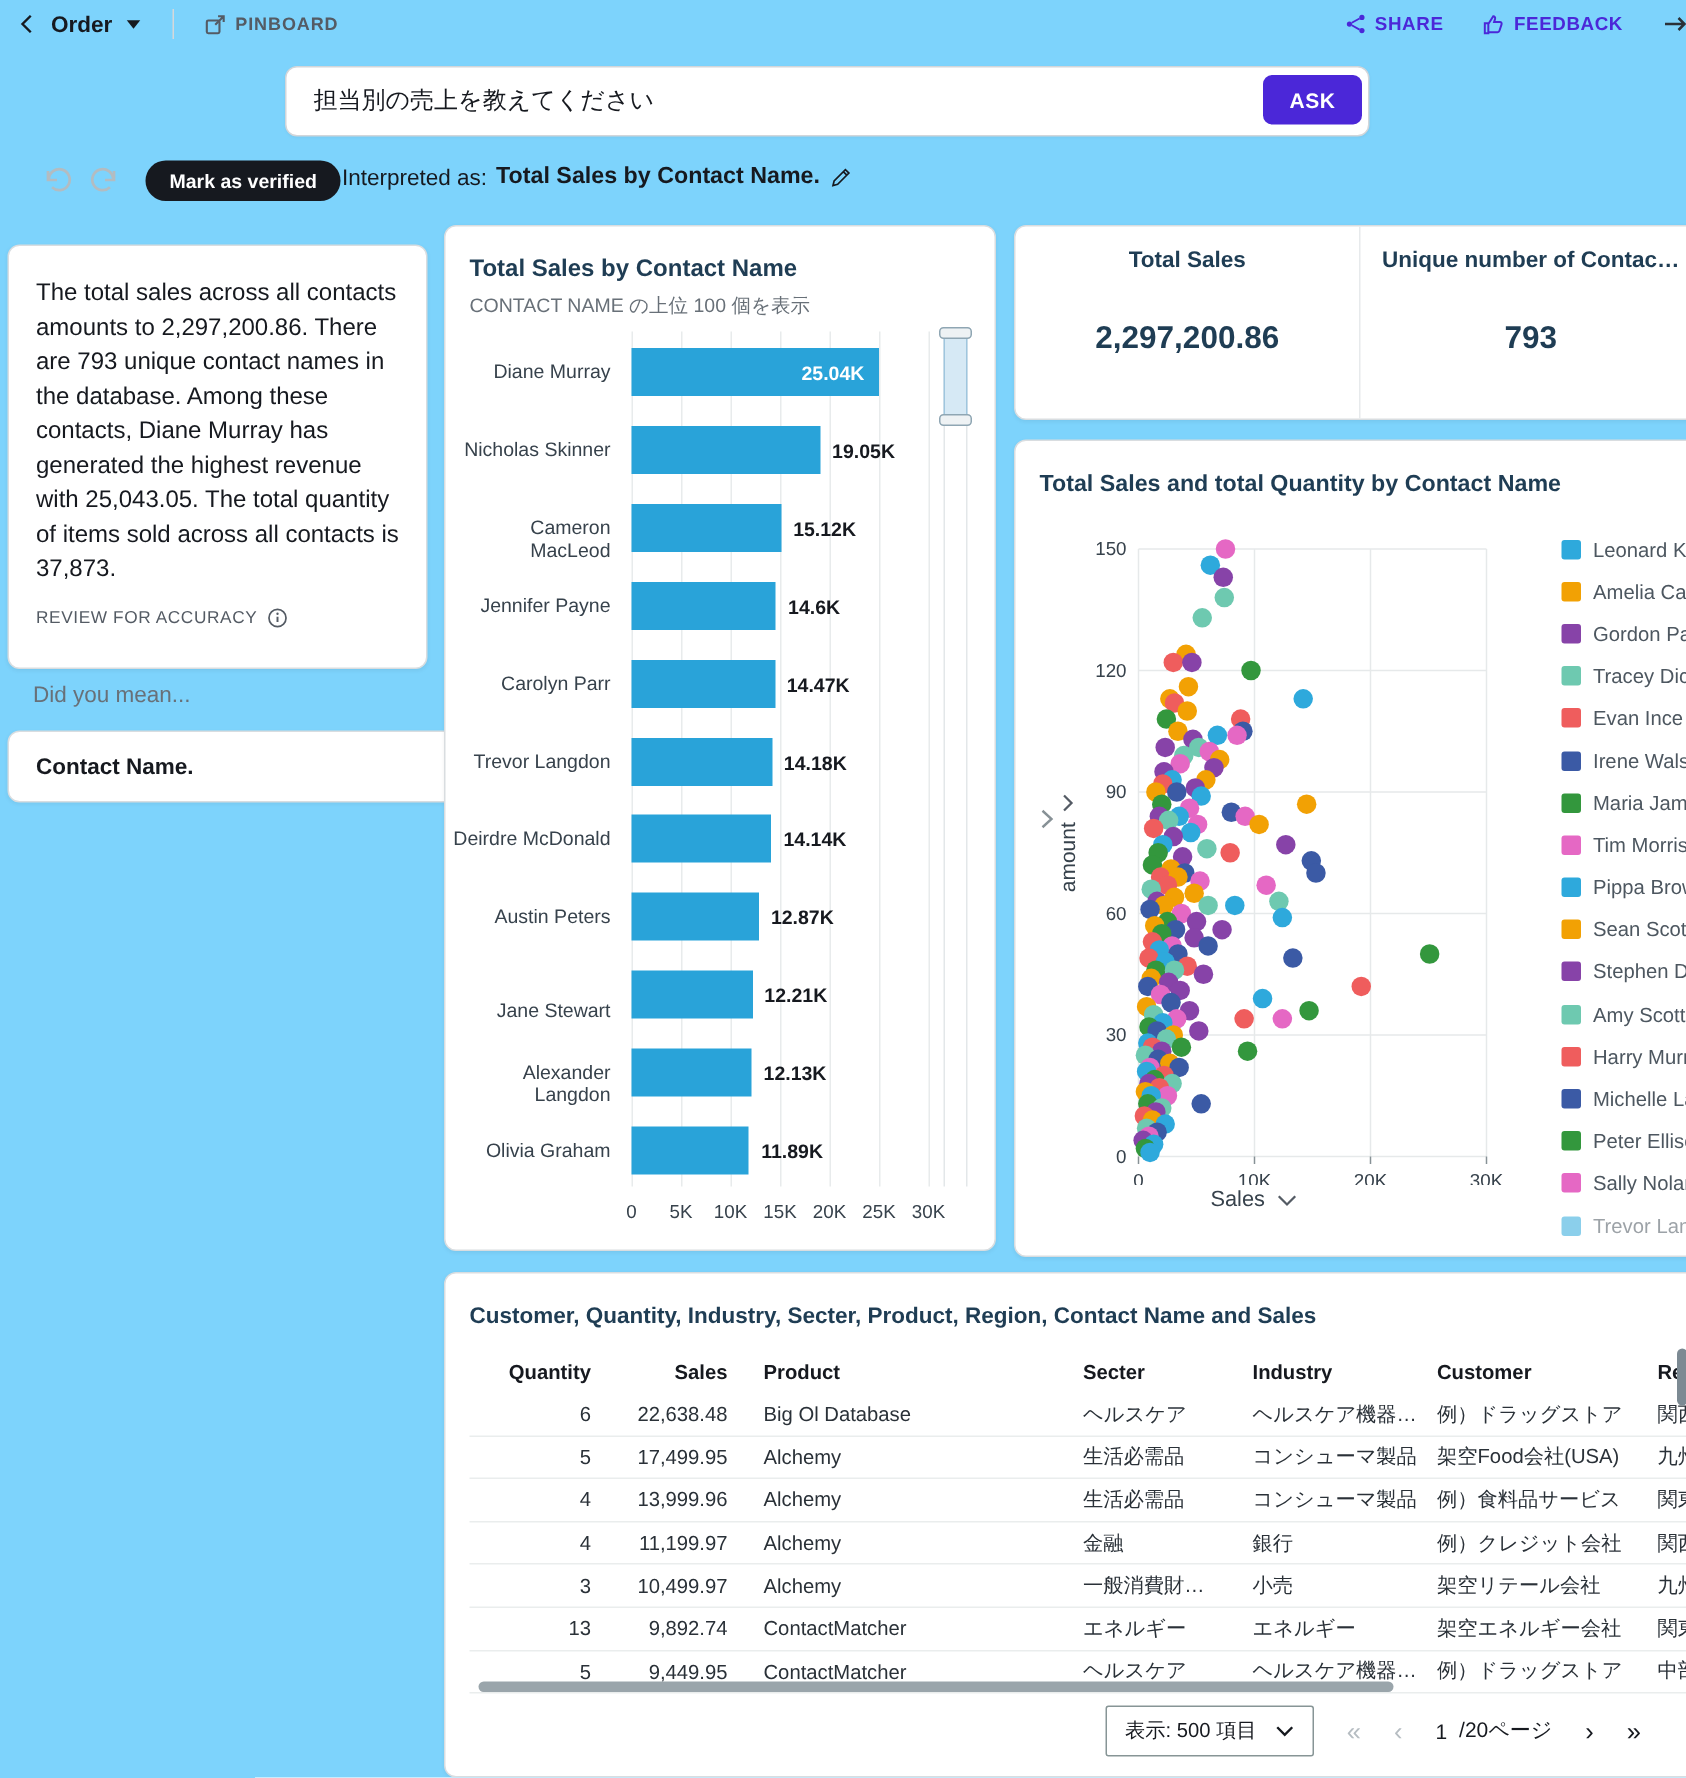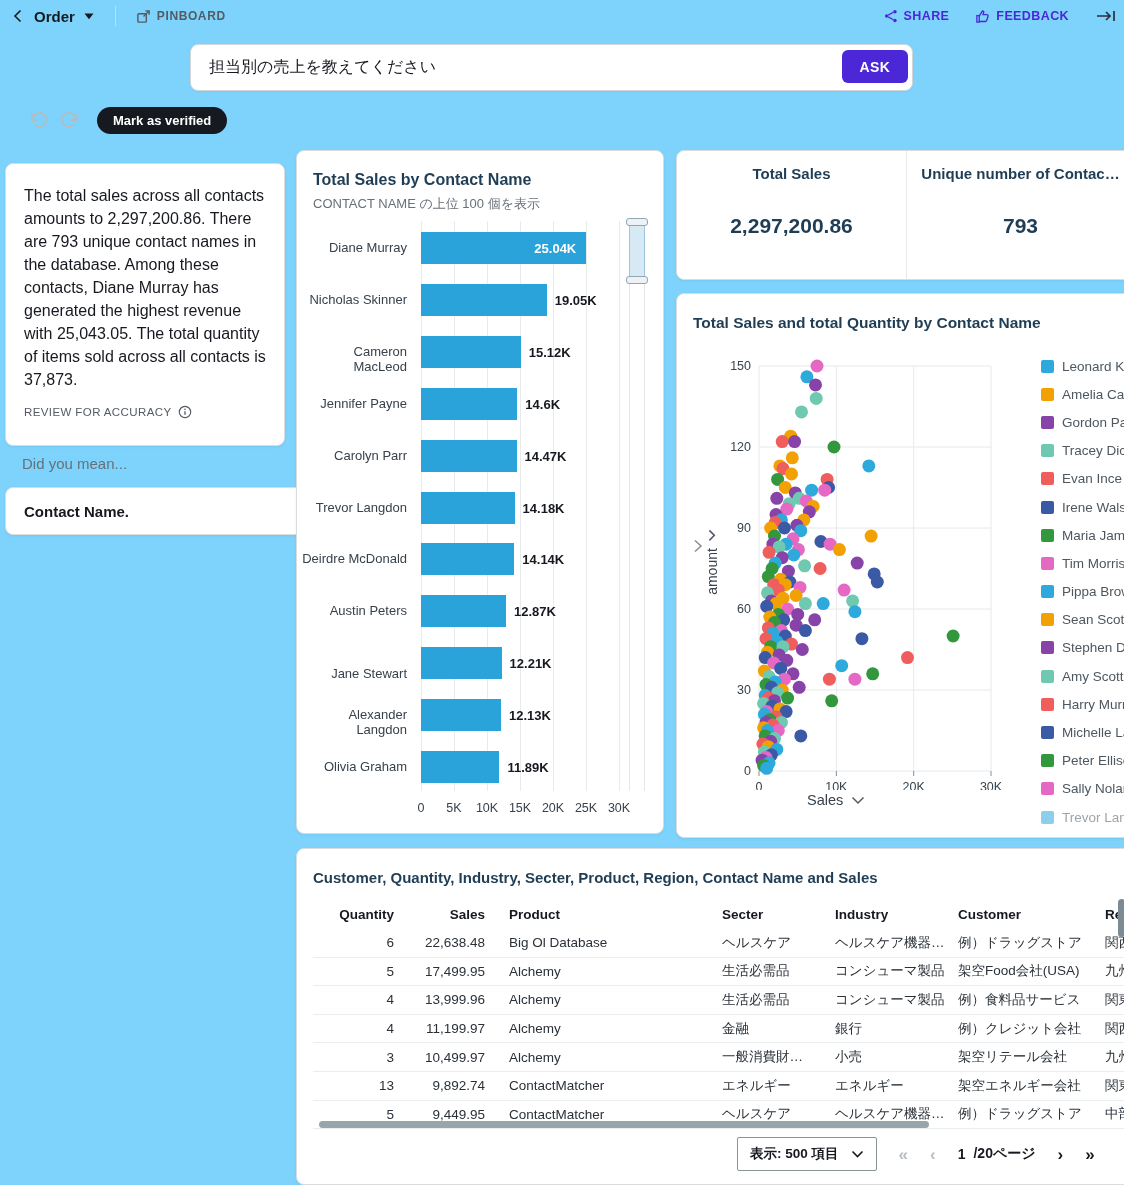--- a/index.html
+++ b/index.html
@@ -7,21 +7,21 @@
        font-family:"Liberation Sans",sans-serif;color:#16191f;background:#7dd3fc;}
   .abs{position:absolute;}
   .card{position:absolute;background:#fff;border:1px solid #d9dde0;border-radius:8px;
         box-shadow:0 1px 3px rgba(0,0,0,.06);}
   
   .topbar{position:absolute;left:0;top:0;width:1124px;height:32px;display:flex;align-items:center;}
   .tb-left{display:flex;align-items:center;gap:8px;padding-left:10px;}
   .tb-title{font-size:15px;font-weight:700;color:#16191f;}
   .tb-div{width:1px;height:20px;background:#d5d8da;margin:0 12px;}
   .tb-link{display:flex;align-items:center;gap:6px;font-size:12px;letter-spacing:.6px;color:#545b64;font-weight:700;}
-  .tb-right{position:absolute;right:0;top:0;height:32px;display:flex;align-items:center;gap:26px;padding-right:17px;}
+  .tb-right{position:absolute;right:0;top:0;height:32px;display:flex;align-items:center;gap:26px;padding-right:4px;}
   .plink{display:flex;align-items:center;gap:6px;font-size:12.5px;font-weight:700;letter-spacing:.4px;color:#4b27d8;cursor:pointer;}
   
   .askbox{position:absolute;left:190px;top:44px;width:721px;height:45px;border:1px solid #d2d6da;
           border-radius:8px;background:#fff;box-shadow:0 1px 2px rgba(0,0,0,.04);display:flex;align-items:center;}
   .askbox input{flex:1;border:none;outline:none;font-size:16px;color:#16191f;padding:0 18px;background:transparent;
                 font-family:"Liberation Sans",sans-serif;}
   .askbtn{position:absolute;right:4px;top:5px;width:66px;height:33px;background:#4b27d8;color:#fff;
           border:none;border-radius:6px;font-size:14px;font-weight:700;cursor:pointer;letter-spacing:.4px;}
   
   .vrow{position:absolute;left:0;top:104px;width:1124px;height:32px;}
@@ -60,21 +60,21 @@
   .expander{position:absolute;left:14px;top:244px;color:#879196;cursor:pointer;}
   
   .tgrid{position:absolute;left:16px;display:grid;grid-template-columns:81px 91px 237px 113px 123px 147px 120px;align-items:center;}
   .tgrid .c1,.tgrid .c2{text-align:right;}
   .tgrid .c3{padding-left:24px;}
   .thead{top:50px;height:30px;font-size:13.5px;font-weight:700;color:#16191f;}
   .trow{height:27.6px;font-size:13.5px;color:#2a3138;border-bottom:1px solid #eaeded;white-space:nowrap;overflow:hidden;}
   .trows{position:absolute;left:16px;top:80px;right:0;}
   .hscroll{position:absolute;left:22px;top:272px;width:610px;height:7px;background:#9aa5ab;border-radius:4px;cursor:pointer;}
   .vscroll{position:absolute;left:821px;top:50px;width:7px;height:38px;background:#7c8a93;border-radius:4px;cursor:pointer;}
-  .pager{position:absolute;left:440px;top:288px;display:flex;align-items:center;gap:22px;font-weight:bold;}
+  .pager{position:absolute;left:440px;top:288px;display:flex;align-items:center;gap:22px;}
   .psize{display:flex;align-items:center;gap:12px;border:1px solid #879596;border-radius:2px;
          padding:7px 12px;font-size:13.5px;color:#16191f;cursor:pointer;background:#fff;}
   .parrow{font-size:17px;color:#16191f;cursor:pointer;line-height:1;}
   .parrow.dis{color:#b6bdc2;cursor:default;}
   .pnum{font-size:14px;color:#16191f;display:flex;gap:8px;align-items:center;}
   svg{display:block;}
   .icon{flex:none;}
 </style>
 </head>
 <body>
@@ -145,20 +145,29 @@
           <path d="M4.5 9.5 a7 7 0 1 1 2.2 5.4" fill="none" stroke="#b3bcc1" stroke-width="1.8"></path>
         </svg>
     </span>
     <span class="icon abs" style="left:58px;top:6px">
       <svg width="22" height="20" viewBox="0 0 22 20">
           <path d="M18 4 v6 h-6" fill="none" stroke="#b3bcc1" stroke-width="1.8"></path>
           <path d="M17.5 9.5 a7 7 0 1 0 -2.2 5.4" fill="none" stroke="#b3bcc1" stroke-width="1.8"></path>
         </svg>
     </span>
     <span class="pill">Mark as verified</span>
+    <span class="interp">
+      <span>Interpreted as:</span>
+      <b>Total Sales by Contact Name.</b>
+      <span class="icon">
+        <svg width="15" height="15" viewBox="0 0 16 16">
+            <path d="M2.5 13.5 l.8-3.3 8-8 2.5 2.5 -8 8 -3.3.8 z M9.8 3.7 l2.5 2.5" fill="none" stroke="#16191f" stroke-width="1.2"></path>
+          </svg>
+      </span>
+    </span>
   </div>
 
   <div class="card" style="left:5px;top:163px;width:278px;height:281px">
     <div class="sumtext">The total sales across all contacts amounts to 2,297,200.86. There are 793 unique contact names in the database. Among these contacts, Diane Murray has generated the highest revenue with 25,043.05. The total quantity of items sold across all contacts is 37,873.</div>
     <div class="review">
       <span>REVIEW FOR ACCURACY</span>
       <span class="icon">
         <svg width="14" height="14" viewBox="0 0 16 16">
             <circle cx="8" cy="8" r="6.5" fill="none" stroke="#545b64" stroke-width="1.3"></circle>
             <path d="M8 7 v4" stroke="#545b64" stroke-width="1.5"></path>

